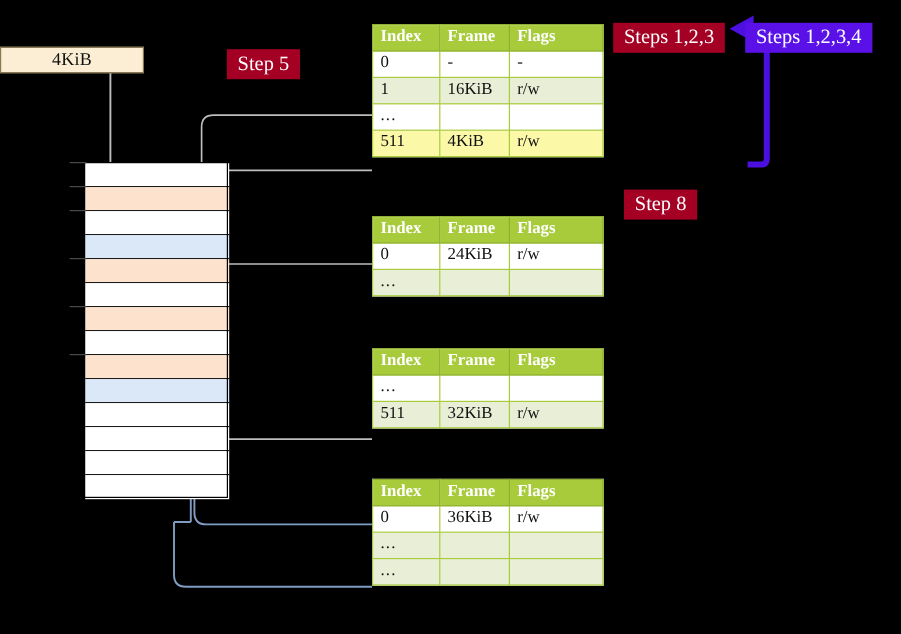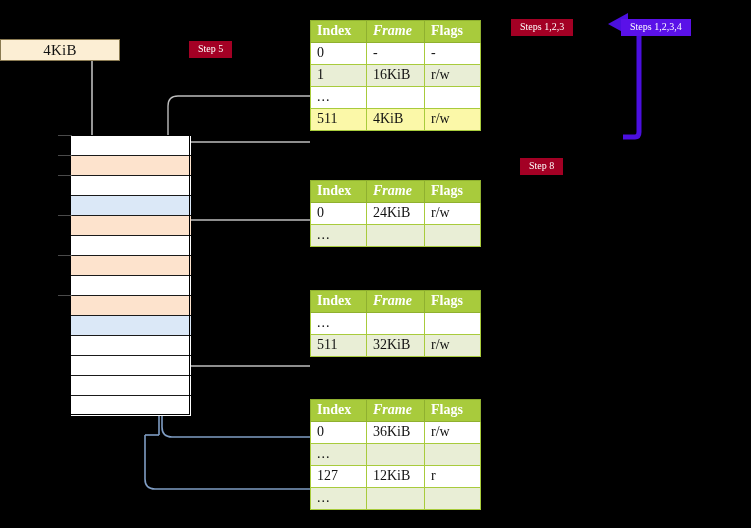--- a/index.html
+++ b/index.html
@@ -90,21 +90,21 @@
     height: 0;
     border-top: 1px solid #4a4a4a;
   }
 
   
   .badge {
     position: absolute;
     display: inline-flex;
     align-items: center;
     justify-content: center;
-    font-size: 10px;
+    font-size: 17px;
     color: #ffffff;
     padding: 2px 9px 3px 9px;
     box-sizing: border-box;
     white-space: nowrap;
     line-height: 1.15;
   }
   .badge.crimson { background: #a30024; }
   .badge.violet  { background: #5a11e8; }
 
   
@@ -132,22 +132,22 @@
     height: 22px;
     box-sizing: border-box;
     vertical-align: middle;
     background: #ffffff;
     white-space: nowrap;
   }
   .ptable tr.alt td { background: #e9eed6; }
   .ptable td.hl { background: #fbf8a8; }
   .ptable tr.hlrow td { background: #fbf8a8; }
   .col-index { width: 56px; }
-  .col-frame { width: 58px; font-style: italic; }
-  .col-flags { width: 56px; }
+  .col-frame { width: 58px; }
+  .col-flags { width: 78px; }
   .dots { letter-spacing: 1px; }
 </style>
 </head>
 <body>
 
 <div class="stage">
 
   <svg class="wires" viewBox="0 0 751 528">
 
     <path d="M 92 61 L 92 145" stroke="#bdbdbd" stroke-width="1.6" fill="none"></path>
@@ -310,25 +310,20 @@
       <tr>
         <td>0</td>
         <td>36KiB</td>
         <td>r/w</td>
       </tr>
       <tr class="alt">
         <td class="dots">...</td>
         <td></td>
         <td></td>
       </tr>
-      <tr>
-        <td>127</td>
-        <td>12KiB</td>
-        <td>r</td>
-      </tr>
       <tr class="alt">
         <td class="dots">...</td>
         <td></td>
         <td></td>
       </tr>
     </tbody>
   </table>
 
 </div>
 

